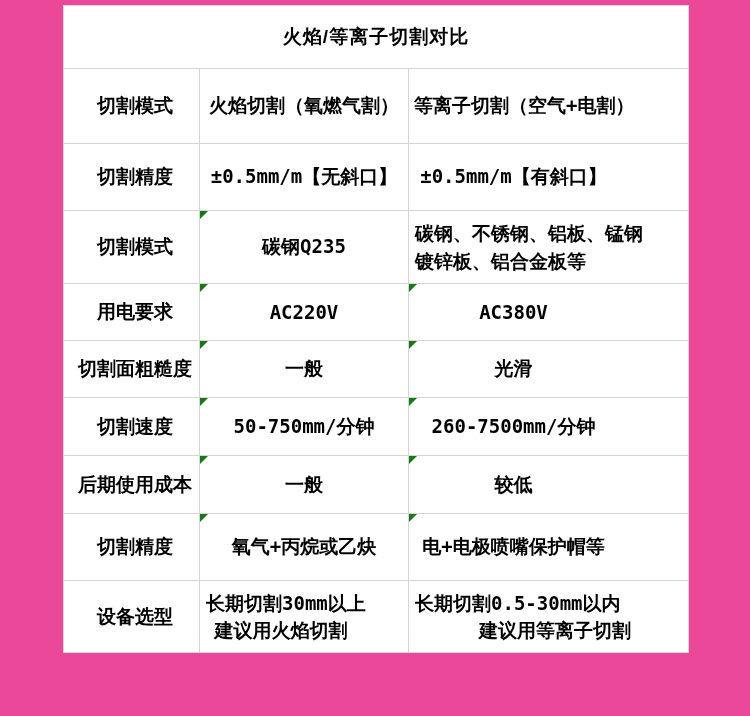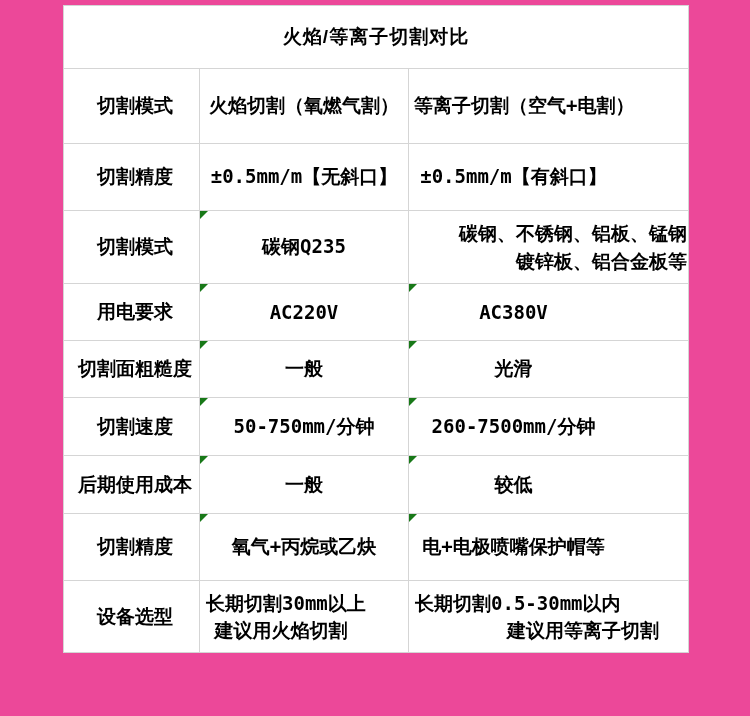--- a/index.html
+++ b/index.html
@@ -10,24 +10,24 @@
   table.cmp td,table.cmp th{border:1px solid #d5d5d5;vertical-align:middle;
             font-weight:bold;font-size:19px;color:#000;overflow:hidden;}
   th.title-cell{height:60px;font-size:33px;letter-spacing:1px;text-align:center;
             font-weight:bold;border-bottom:1px solid #d5d5d5;}
   td.lbl{text-align:center;padding-left:8px;}
   td.val{font-family:"DejaVu Sans Mono","Liberation Sans",sans-serif;position:relative;}
   td.c2{text-align:center;}
   td.c3{text-align:center;}
   td.zone{padding-right:71px;}            
   td.leftcell{text-align:left;padding-left:5px;}
-  td.mat{text-align:right;padding-left:6px;line-height:28px;}
+  td.mat{text-align:left;padding-left:6px;line-height:28px;}
   .line1{text-align:left;padding-left:5px;line-height:27px;}
   .line2f{padding-right:46px;line-height:27px;}
-  .line2p{text-align:right;padding-right:28px;line-height:27px;}
+  .line2p{text-align:right;padding-right:56px;line-height:27px;}
   
   tr.r0 td{height:72px;} tr.r1 td{height:64px;} tr.r2 td{height:70px;}
   tr.r3 td{height:54px;} tr.r4 td{height:54px;} tr.r5 td{height:55px;}
   tr.r6 td{height:55px;} tr.r7 td{height:64px;} tr.r8 td{height:67px;}
   tr.r9 td{height:69px;}
   
   .marker{position:absolute;top:0;left:0;width:0;height:0;
           border-top:8px solid #187818;border-right:8px solid transparent;}
 </style>
 </head>

